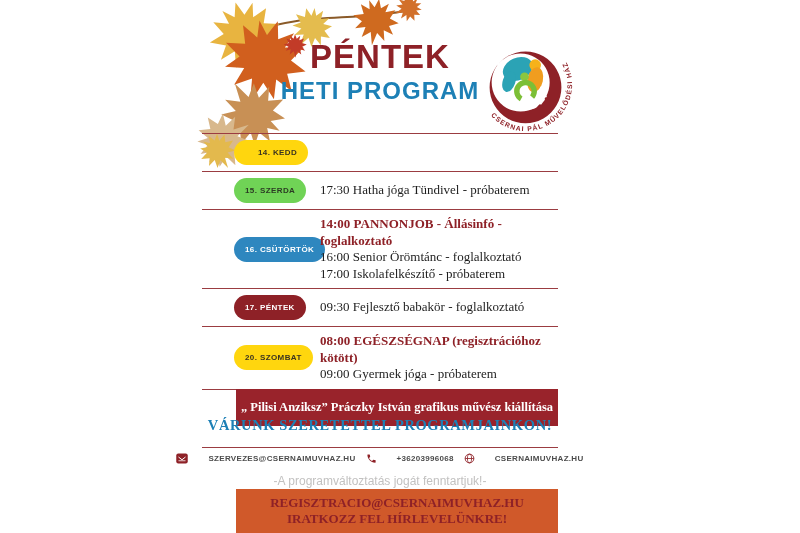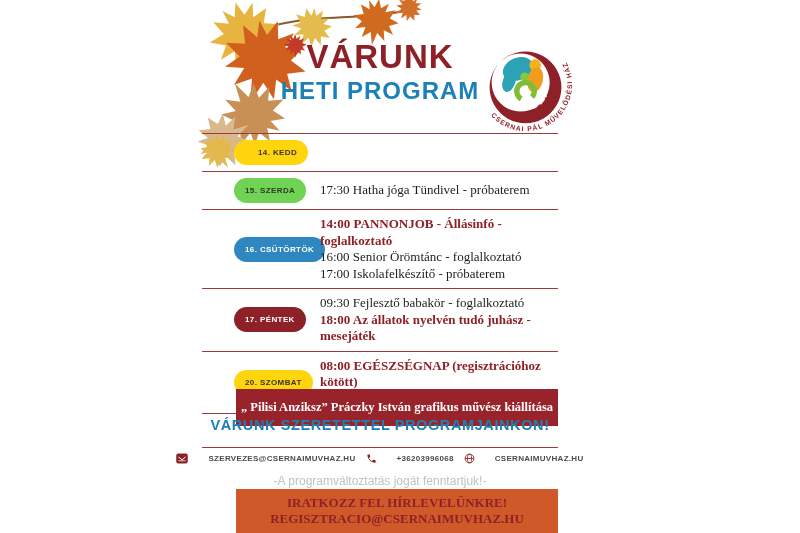--- a/index.html
+++ b/index.html
@@ -17,21 +17,21 @@
   .day-row{display:flex;align-items:center;border-top:1.5px solid var(--line);padding:6px 0;min-height:25px;}
   .badge-col{width:118px;flex:none;padding-left:32px;box-sizing:border-box;}
   .badge{display:inline-block;padding:8px 11px;border-radius:14px;font-size:8px;font-weight:bold;letter-spacing:.4px;white-space:nowrap;}
   .event-list{flex:1;}
   .event{font-family:"Liberation Serif", serif;font-size:13px;line-height:16.5px;color:#1d1d1d;}
   .event.hl{color:var(--darkred);font-weight:bold;}
   .banner-red{position:absolute;left:236px;top:389px;width:322px;height:37px;background:var(--bannerred);
     color:#fff;font-family:"Liberation Serif", serif;font-weight:bold;font-size:12.5px;
     display:flex;align-items:center;justify-content:center;white-space:nowrap;}
   .welcome{position:absolute;left:192px;top:417px;width:376px;text-align:center;color:var(--blue);
-    font-weight:bold;font-size:14.5px;letter-spacing:.6px;white-space:nowrap;}
+    font-weight:bold;font-size:14.5px;letter-spacing:.6px;white-space:nowrap;font-family:Liberation Serif, serif;}
   .rule-contacts{position:absolute;left:202px;top:447px;width:356px;border-top:1.5px solid var(--line);}
   .contacts{position:absolute;left:192px;top:453px;width:376px;display:flex;justify-content:center;align-items:center;
     gap:10px;font-size:8px;color:#4c4c4c;letter-spacing:.3px;font-weight:bold;}
   .contact{display:flex;align-items:center;gap:20px;white-space:nowrap;}
   .contact svg{display:block;}
   .disclaimer{position:absolute;left:202px;top:474px;width:356px;text-align:center;font-size:12px;color:#c2c1c0;}
   .banner-orange{position:absolute;left:236px;top:489px;width:322px;height:44px;background:var(--orange);
     color:var(--darkred);font-family:"Liberation Serif", serif;font-weight:bold;font-size:13px;line-height:16px;
     display:flex;flex-direction:column;align-items:center;justify-content:center;text-align:center;}
 </style>
@@ -48,21 +48,21 @@
   <use href="#maple" fill="#c89055" transform="translate(70,112) rotate(150) scale(0.72) translate(-50,-50)"></use>
   <use href="#maple" fill="#d8b88c" transform="translate(42,140) rotate(-120) scale(0.6) translate(-50,-50)"></use>
   <use href="#maple" fill="#e4bc4e" transform="translate(128,28) rotate(35) scale(0.45) translate(-50,-50)"></use>
   <use href="#maple" fill="#c23b28" transform="translate(112,46) rotate(0) scale(0.25) translate(-50,-50)"></use>
   <use href="#maple" fill="#cf6a1f" transform="translate(192,22) rotate(10) scale(0.5) translate(-50,-50)"></use>
   <use href="#maple" fill="#d2702a" transform="translate(225,8) rotate(70) scale(0.3) translate(-50,-50)"></use>
   <use href="#maple" fill="#e3b94d" transform="translate(35,152) rotate(-30) scale(0.4) translate(-50,-50)"></use>
 </svg>
 
 <div class="title-block">
-  <div class="title1">VÁRUNK</div>
+  <div class="title1">PÉNTEK</div>
   <div class="title2">HETI PROGRAM</div>
 </div>
 
 <svg class="logo-svg" viewBox="0 0 100 100">
   <defs>
     <path id="arcOuter" d="M6.5 70.3 A48 48 0 1 0 77.5 10.7"></path>
     <path id="arcInner" d="M43.9 75.7 A23.5 23.5 0 0 0 73.4 51"></path>
   </defs>
   <path fill-rule="evenodd" fill="#8e2127" d="M50 16 a37 37 0 1 0 0.01 0 Z M45 18.1 a29.9 29.9 0 1 0 0.01 0 Z"></path>
   <ellipse cx="42" cy="34" rx="16" ry="11.5" transform="rotate(-24 42 34)" fill="#2ba3b5"></ellipse>
@@ -106,21 +106,20 @@
         <div class="event">17:00 Iskolafelkészítő - próbaterem</div>
       </div>
   </div>
 
   <div class="day-row">
     <div class="badge-col">
       <span class="badge" style="background: rgb(142, 33, 39); color: rgb(255, 255, 255);">17. PÉNTEK</span>
     </div>
     <div class="event-list">
         <div class="event">09:30 Fejlesztő babakör - foglalkoztató</div>
-        <div class="event hl">18:00 Az állatok nyelvén tudó juhász - mesejáték</div>
       </div>
   </div>
 
   <div class="day-row">
     <div class="badge-col">
       <span class="badge" style="background: rgb(255, 214, 14); color: rgb(58, 51, 32);">20. SZOMBAT</span>
     </div>
     <div class="event-list">
         <div class="event hl">08:00 EGÉSZSÉGNAP (regisztrációhoz kötött)</div>
         <div class="event">09:00 Gyermek jóga - próbaterem</div>
@@ -155,15 +154,15 @@
       <ellipse cx="12" cy="12" rx="4.5" ry="9.5" fill="none" stroke="#8e2127" stroke-width="1.8"></ellipse>
       <path d="M2.5 12 h19" stroke="#8e2127" stroke-width="1.8"></path>
     </svg>
     <span>CSERNAIMUVHAZ.HU</span>
   </span>
 </div>
 
 <div class="disclaimer">-A programváltoztatás jogát fenntartjuk!-</div>
 
 <div class="banner-orange">
+  <div>REGISZTRACIO@CSERNAIMUVHAZ.HU</div>
   <div>IRATKOZZ FEL HÍRLEVELÜNKRE!</div>
-  <div>REGISZTRACIO@CSERNAIMUVHAZ.HU</div>
 </div>
 
 </body></html>

